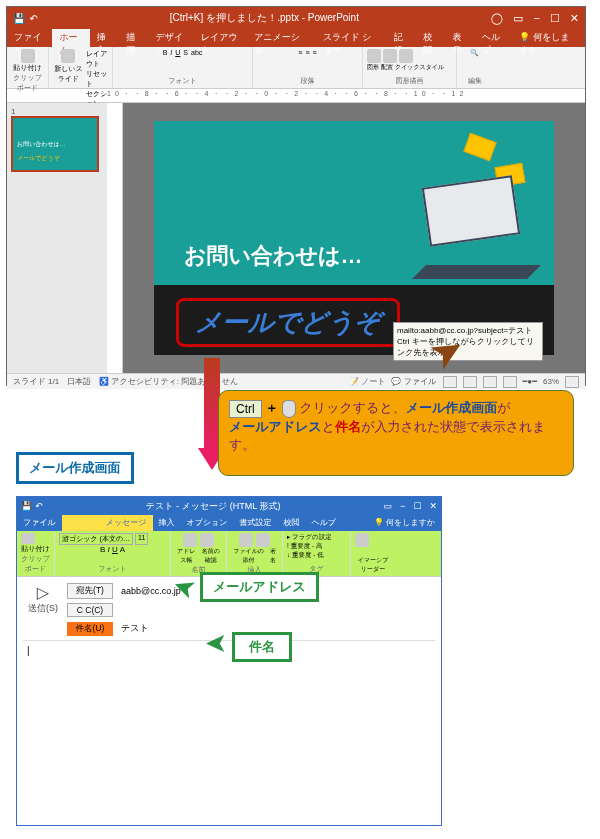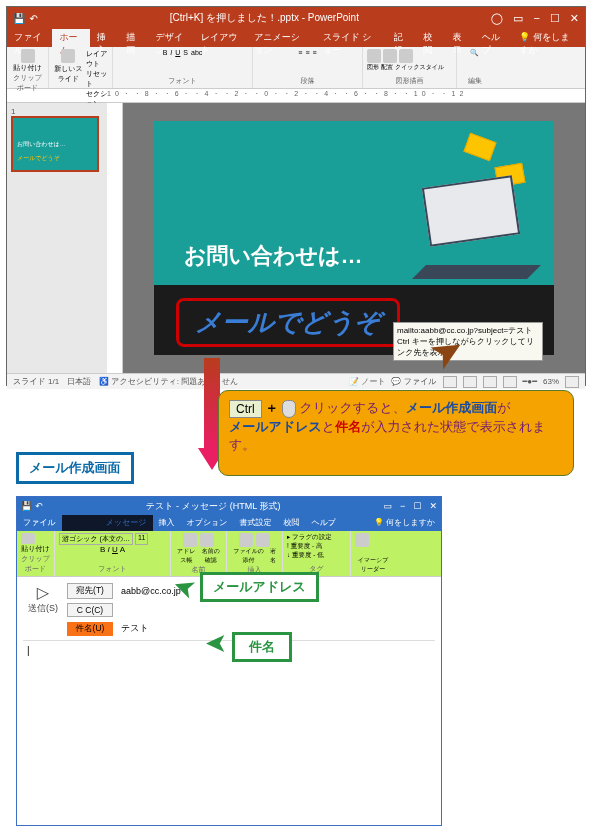--- a/index.html
+++ b/index.html
@@ -60,21 +60,21 @@
 
 .label-mail { position:absolute; left:16px; top:452px; border:3px solid #0b6aa8; background:#fff; color:#0b6aa8; font-weight:bold; padding:4px 10px; font-size:13px;}
 
 
 .ol { position:absolute; left:16px; top:496px; width:426px; height:330px; border:1px solid #3b6ec4; background:#fff;}
 .ol-title { height:18px; background:#2f6fc4; color:#fff; font-size:9px; display:flex; align-items:center; padding:0 4px;}
 .ol-title .c { flex:1; text-align:center;}
 .ol-title .ctrls { display:flex; gap:8px;}
 .ol-tabs { height:16px; background:#2f6fc4; display:flex; font-size:8px; color:#fff;}
 .ol-tabs .tab { padding:2px 6px;}
-.ol-tabs .tab.active { background:#0f172a; color:#2f6fc4;padding-left:44px;}
+.ol-tabs .tab.active { background:#fde047; color:#2f6fc4;padding-left:44px;}
 .ol-tabs .tell { margin-left:auto; padding:2px 6px;}
 .ol-ribbon { height:46px; background:#bef264; border-bottom:1px solid #ccc; display:flex; font-size:7px;}
 .ol-body { padding:6px; font-size:10px;}
 .ol-send { float:left; width:40px; text-align:center; font-size:9px; color:#444;}
 .ol-fields { margin-left:44px;}
 .ol-row { display:flex; align-items:center; margin-bottom:4px; gap:4px;}
 .ol-btn { border:1px solid #aaa; background:#f4f4f4; padding:1px 6px; font-size:8.5px; min-width:46px; text-align:center;}
 .ol-val { flex:1; font-size:9px; padding:1px 4px;}
 
 .label-addr { position:absolute; left:200px; top:572px; border:3px solid #2a9440; background:#fff; color:#2a9440; font-weight:bold; padding:3px 10px; font-size:13px;}

